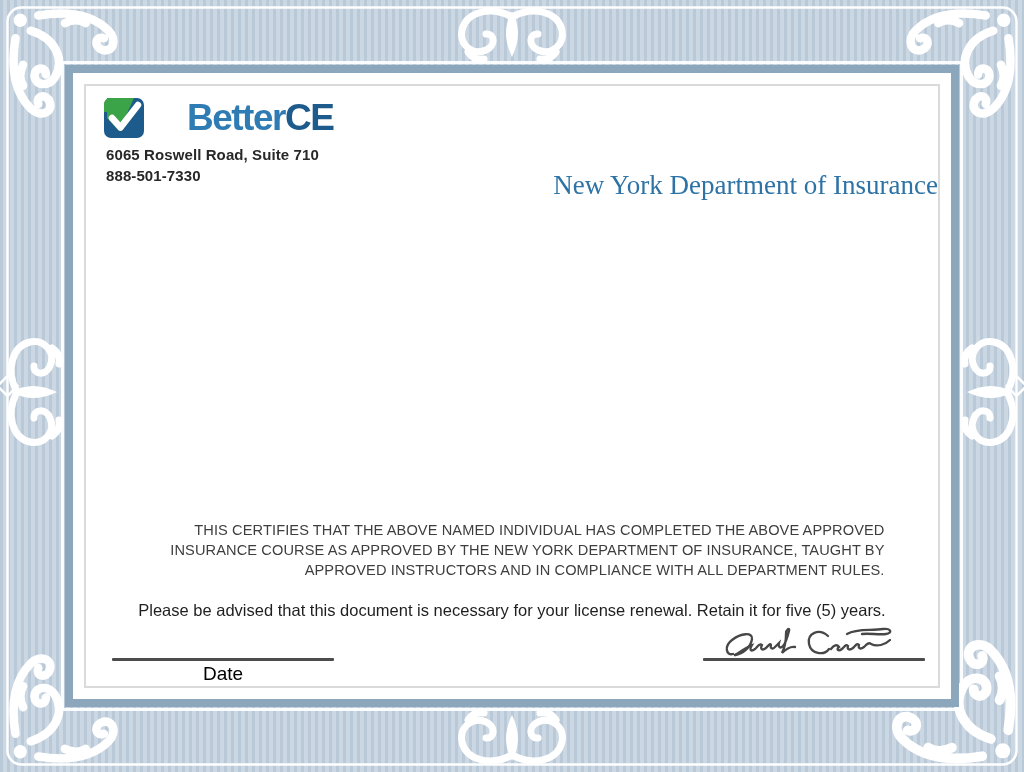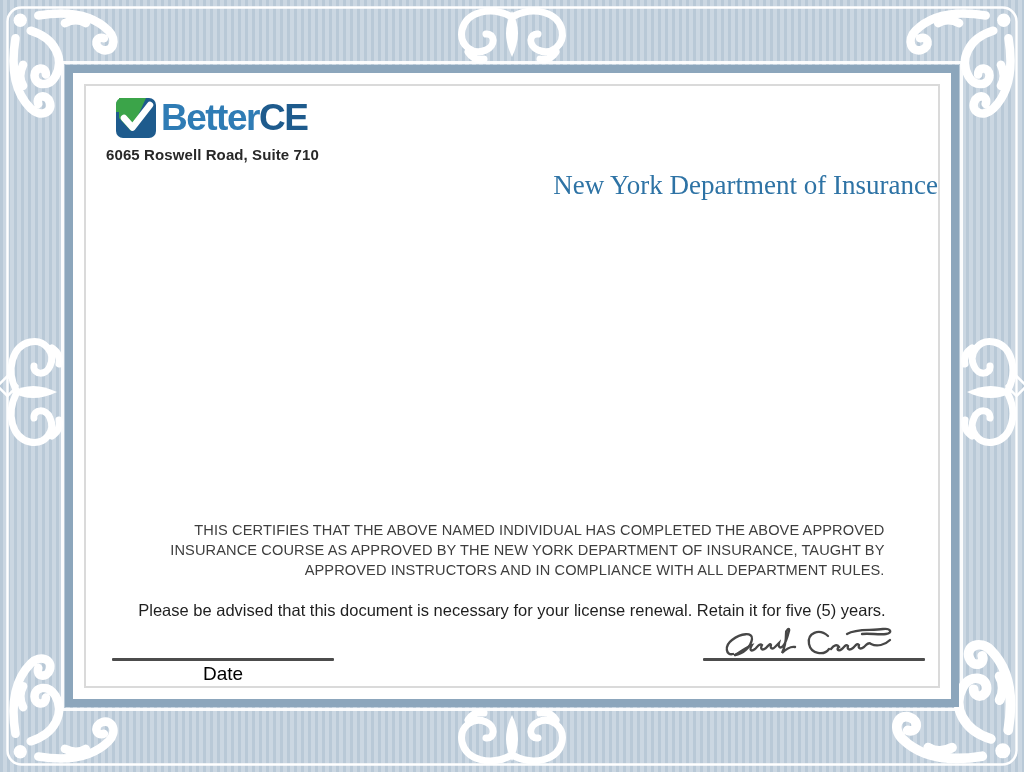--- a/index.html
+++ b/index.html
@@ -30,21 +30,21 @@
     background: #ffffff;
   }
   .panel {
     position: absolute; inset: 84px;
     background: #ffffff;
     border: 2px solid #dadada;
     box-sizing: border-box;
   }
 
   
-  .logo { position: absolute; left: 30px; top: 12px; display: flex; align-items: center; }
+  .logo { position: absolute; left: 18px; top: 12px; display: flex; align-items: center; gap: 38px; }
   .logo-mark { width: 40px; height: 40px; display: block; }
   .logo-text {
     margin-left: 5px;
     font-size: 37px; font-weight: bold; letter-spacing: -1.5px;
     font-family: "Liberation Sans", sans-serif;
     line-height: 40px;
   }
   .logo-text .b1 { color: var(--logo-blue, #2f7cb5); }
   .logo-text .b2 { color: var(--logo-blue-dark, #1e5b8d); }
 
@@ -146,20 +146,21 @@
         <rect x="0" y="0" width="40" height="40" rx="7" fill="#1e5b8d"></rect>
         <path d="M3,0 H30 L15,33 L3,20 Z" fill="#3ba449"></path>
         <path d="M0,7 Q0,0 7,0 H10 V14 H0 Z" fill="#3ba449"></path>
         <path d="M8,20 L16.5,29.5 L34,7" fill="none" stroke="#ffffff" stroke-width="6.5" stroke-linecap="round" stroke-linejoin="round"></path>
       </svg>
       <div class="logo-text"><span class="b1">Better</span><span class="b2">CE</span></div>
     </div>
 
     <div class="address">
       <div>6065 Roswell Road, Suite 710</div>
+      <div>888-501-7330</div>
     </div>
 
     <div class="title">
       <div class="t1">New York Department of Insurance</div>
     </div>
 
     <p class="certify">THIS CERTIFIES THAT THE ABOVE NAMED INDIVIDUAL HAS COMPLETED THE ABOVE APPROVED INSURANCE COURSE AS APPROVED BY THE NEW YORK DEPARTMENT OF INSURANCE, TAUGHT BY APPROVED INSTRUCTORS AND IN COMPLIANCE WITH ALL DEPARTMENT RULES.</p>
     <p class="advisory">Please be advised that this document is necessary for your license renewal. Retain it for five (5) years.</p>
 
     <div class="sig-block date-block">

